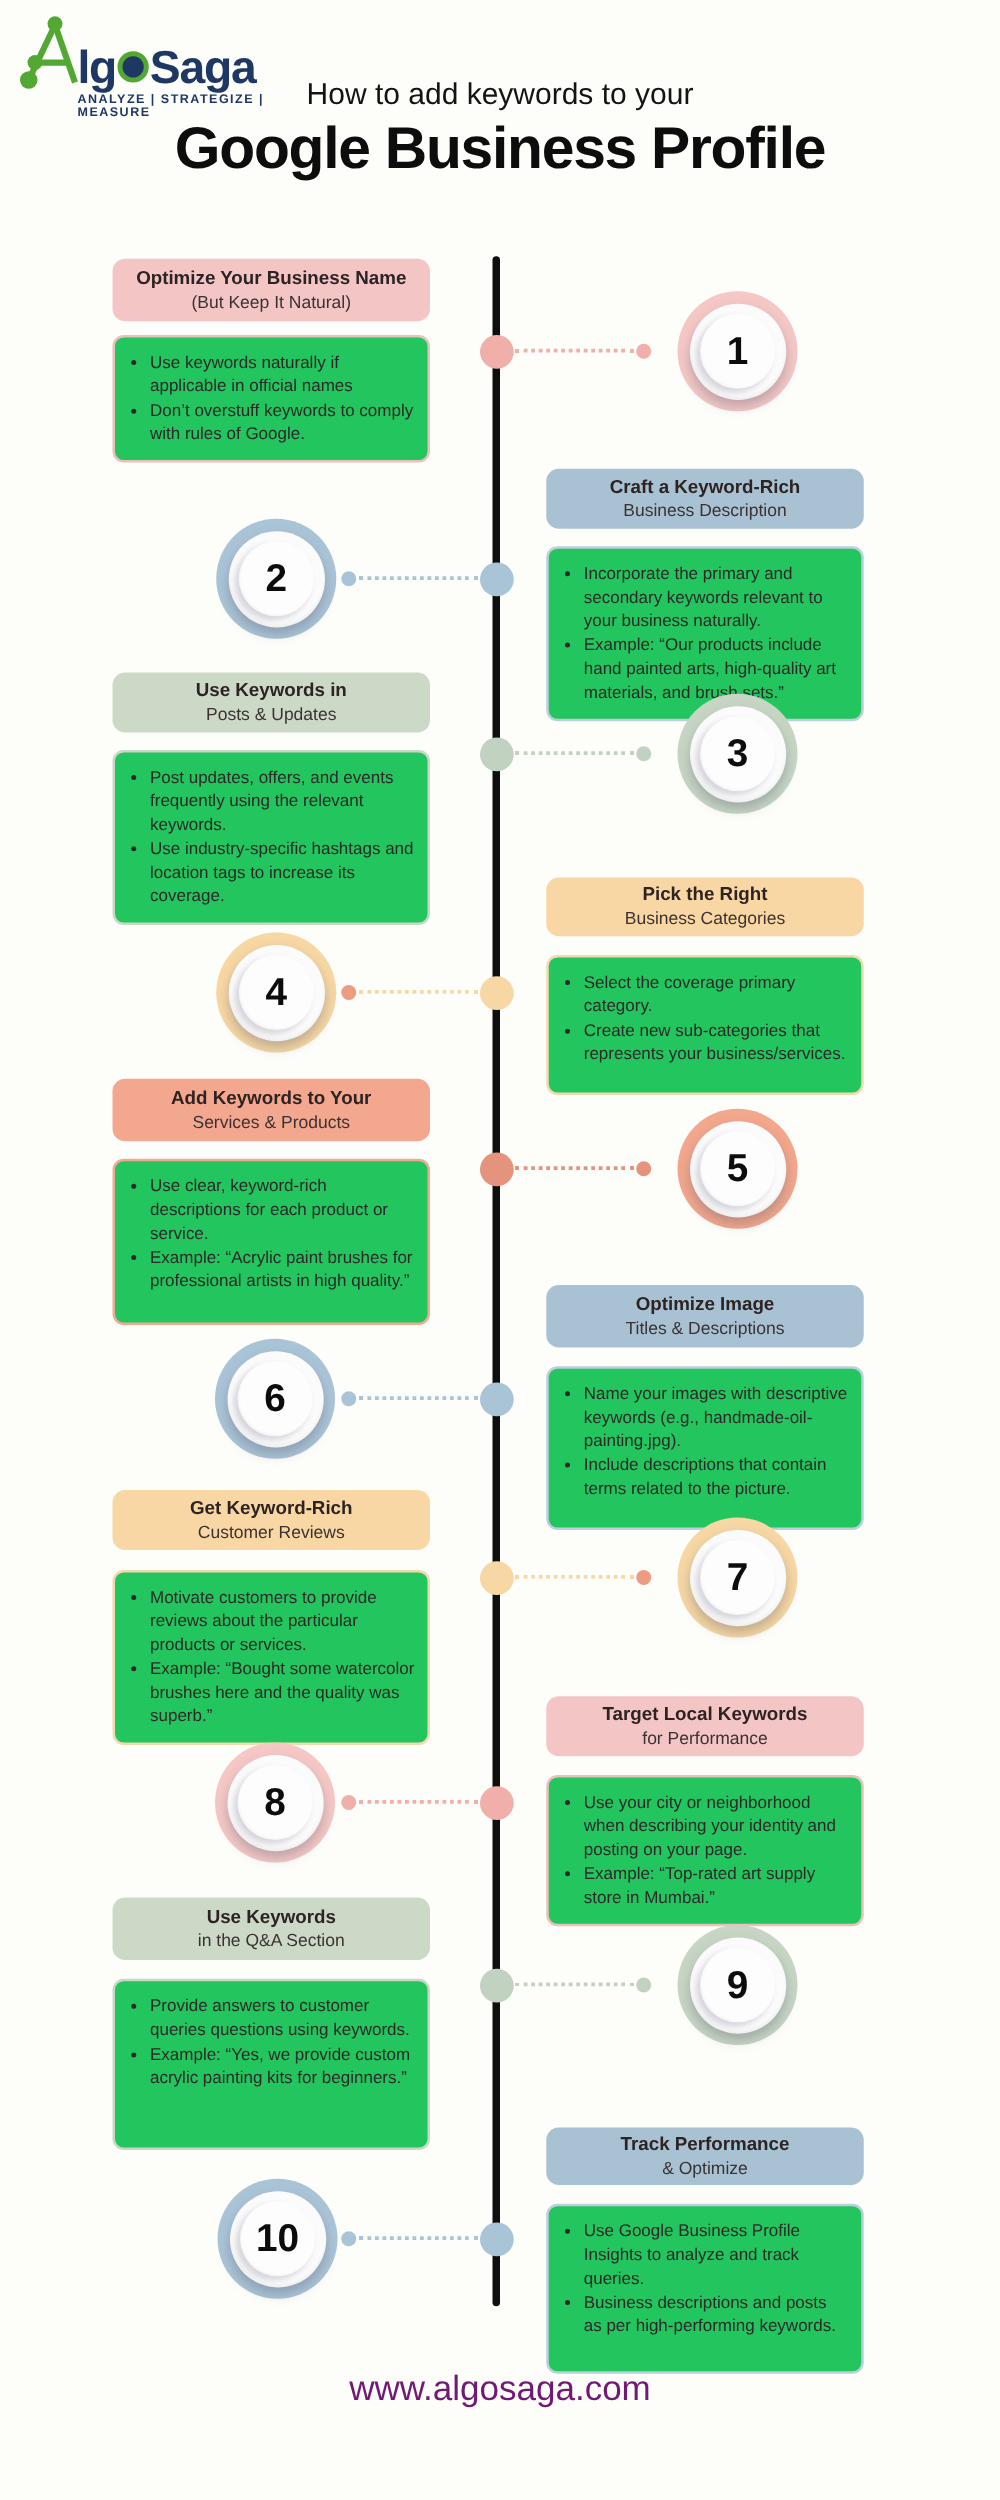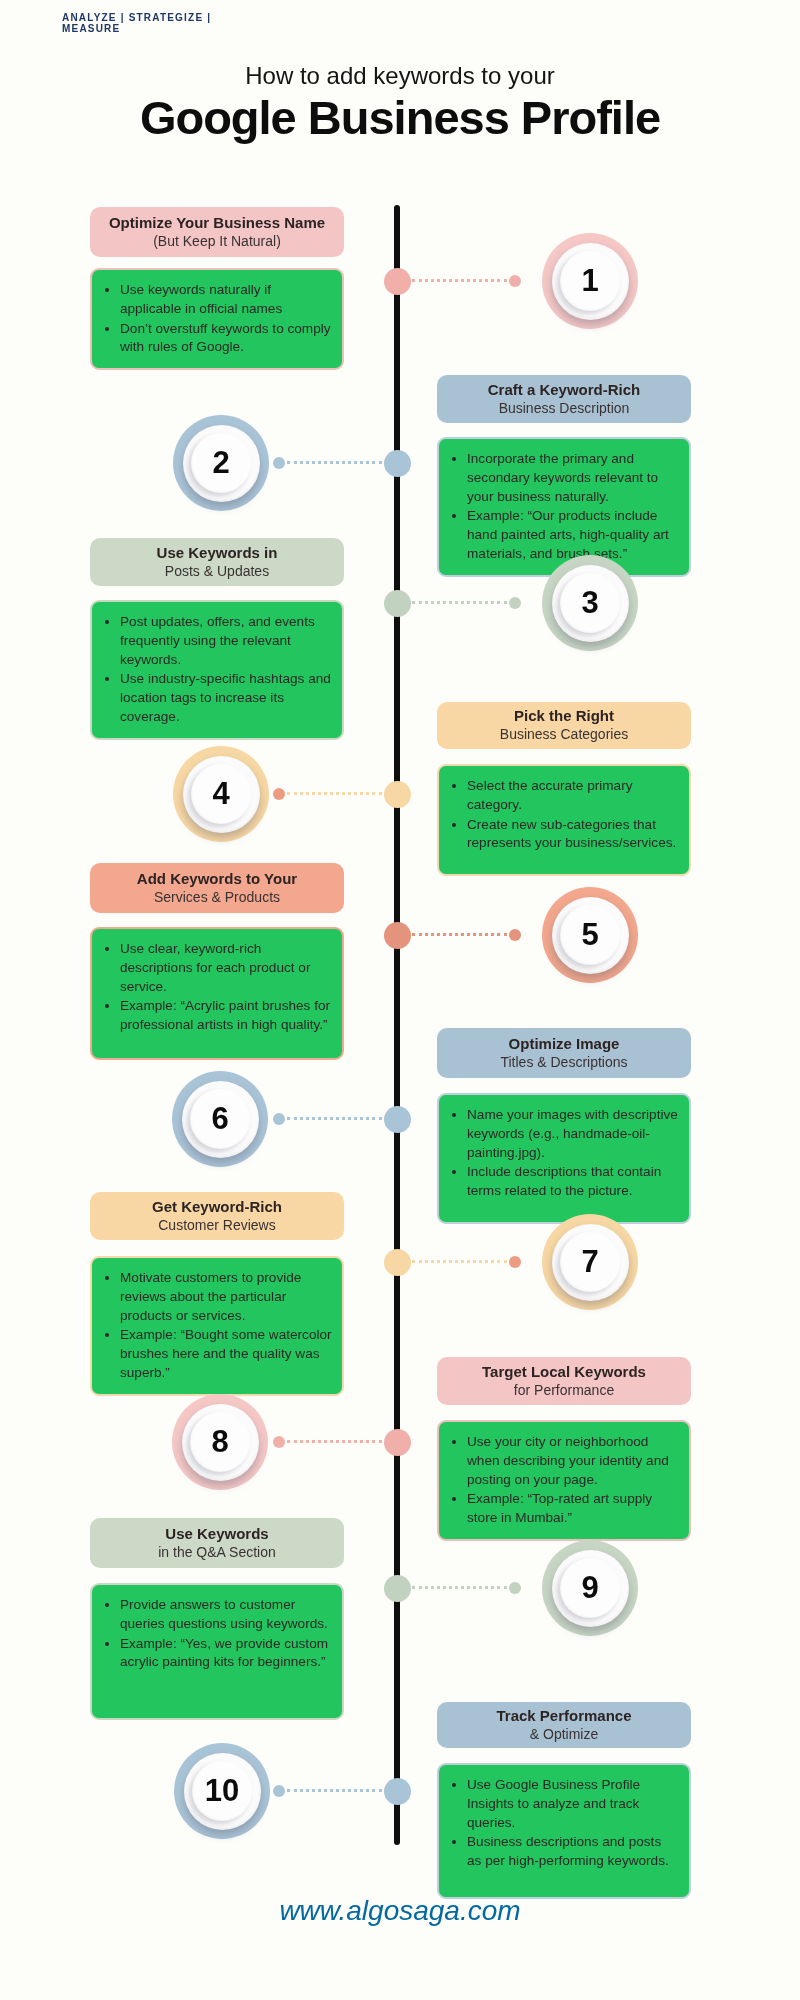--- a/index.html
+++ b/index.html
@@ -47,26 +47,37 @@
   .circle-in{
     width:60px;height:60px;border-radius:50%;background:#fdfdfe;
     box-shadow:-3px 3px 5px rgba(120,120,140,0.30), inset 1px -1px 2px rgba(0,0,0,0.04);
     display:flex;align-items:center;justify-content:center;
   }
   .circle-num{font-size:31px;font-weight:bold;color:#0c0c0c;}
   .conn-line{position:absolute;border-top:3px dotted var(--c-dot);width:95px;}
   .conn-dot-big{position:absolute;width:27px;height:27px;border-radius:50%;background:var(--c-dot);}
   .conn-dot-small{position:absolute;width:12px;height:12px;border-radius:50%;background:var(--c-sdot);}
   
-  .footer{position:absolute;left:0;top:1895px;width:800px;text-align:center;font-size:28px;color:#0369a1;font-style:italic;}
+  .footer{position:absolute;left:0;top:1895px;width:800px;text-align:center;font-size:28px;color:#701a75;}
 </style>
 </head>
 <body>
 
 <div class="logo">
+  <div class="logo-row">
+    <svg class="logo-a" viewBox="0 0 56 62">
+      <line x1="30" y1="10" x2="9" y2="54" stroke="#52a832" stroke-width="5"></line>
+      <line x1="30" y1="10" x2="46" y2="56" stroke="#52a832" stroke-width="5"></line>
+      <line x1="14" y1="40" x2="42" y2="40" stroke="#52a832" stroke-width="5"></line>
+      <circle cx="30" cy="9" r="6" fill="#52a832"></circle>
+      <circle cx="9" cy="54" r="7" fill="#52a832"></circle>
+      <circle cx="14" cy="40" r="6" fill="#52a832"></circle>
+    </svg>
+    <div class="logo-text"><span>lg</span><span class="logo-o"></span><span>Saga</span></div>
+  </div>
   <div class="logo-tagline">ANALYZE | STRATEGIZE | MEASURE</div>
 </div>
 
 <div class="subtitle">How to add keywords to your</div>
 <div class="main-title">Google Business Profile</div>
 
 <div class="timeline"></div>
 
 <div id="steps-root">
     <div style="--c-header: #f3c5c5; --c-ring: #f5c8c6; --c-border: #e9c0ba; --c-dot: #f0afa9; --c-sdot: #f0afa9;">
@@ -135,21 +146,21 @@
       <div class="conn-line" style="left: 412px; top: 601px;"></div>
       <div class="conn-dot-small" style="left: 509px; top: 597px;"></div>
     </div>
     <div style="--c-header: #f8d7a4; --c-ring: #f7d7a3; --c-border: #f2d9ae; --c-dot: #f7d7a3; --c-sdot: #ec9c80;">
       <div class="step-header" style="left: 437px; top: 702px; width: 254px; height: 47px;">
     <div class="step-title-bold">Pick the Right</div>
     <div class="step-title-sub">Business Categories</div>
   </div>
       <div class="step-body" style="left: 437px; top: 764px; width: 254px; min-height: 112px;">
     <ul>
-      <li>Select the accurate primary category.</li>
+      <li>Select the coverage primary category.</li>
       <li>Create new sub-categories that represents your business/services.</li>
     </ul>
   </div>
       <div class="circle-outer" style="left: 173px; top: 746px;">
     <div class="circle-mid">
       <div class="circle-in">
         <span class="circle-num">4</span>
       </div>
     </div>
   </div>

